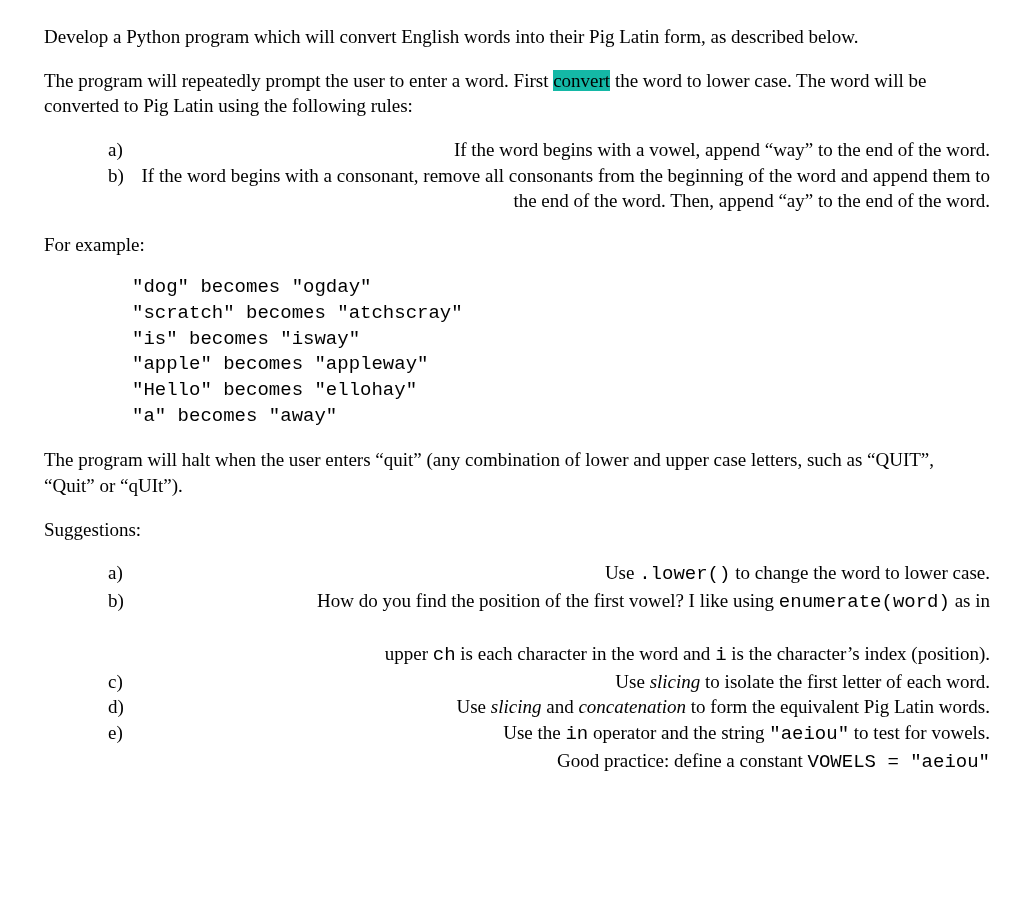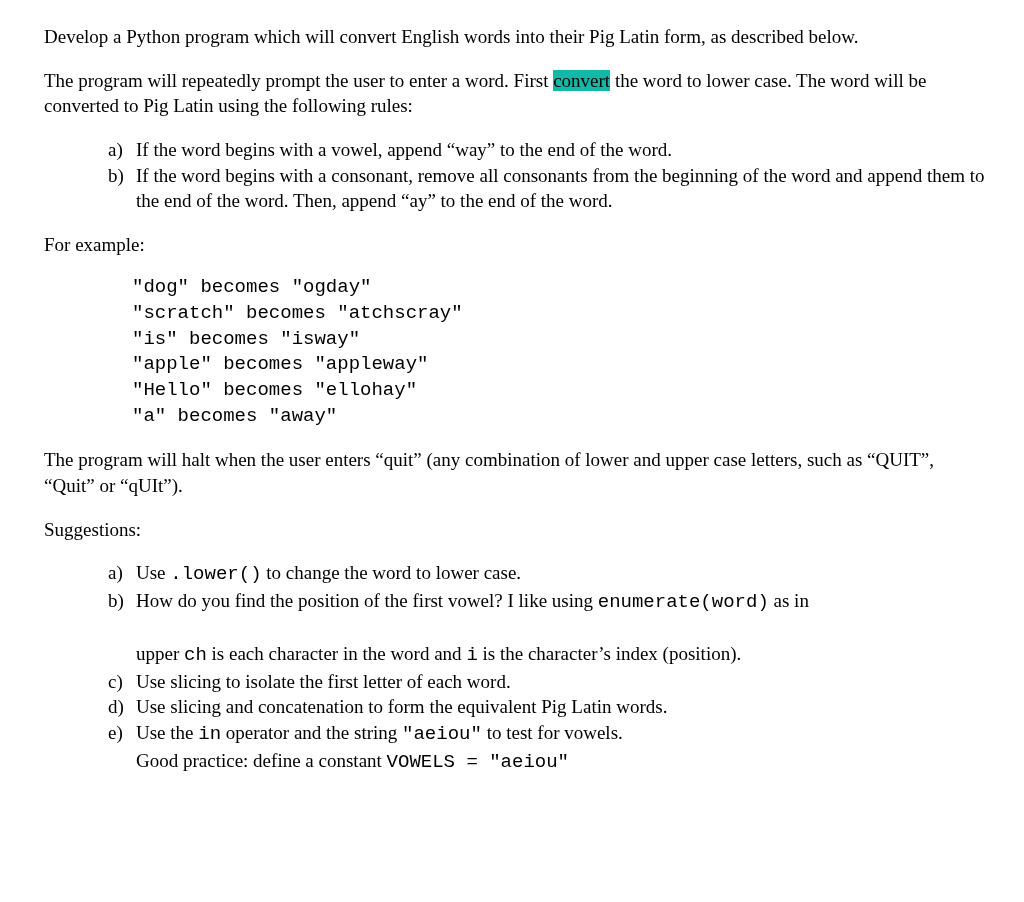--- a/index.html
+++ b/index.html
@@ -9,25 +9,25 @@
     background: #fff;
     margin: 0;
     padding: 24px 34px 24px 44px;
     line-height: 1.35;
     width: 1024px;
     box-sizing: border-box;
   }
   p { margin: 0 12px 18px 0; }
   .highlight { background: #14b8a6; }
   .mono { font-family: "Courier New", Courier, monospace; font-size: 19px; }
-  .italic { }
+  .italic { font-style: italic; }
   .list { margin: 0 0 18px 64px; }
   .list-row { display: flex; }
   .list-label { width: 28px; flex-shrink: 0; }
-  .list-text { flex: 1; }
+  .list-text { flex: 1; text-align: right; }
   .examples { margin: 0 0 18px 88px; line-height: 1.35; }
 </style>
 </head>
 <body>
 
 <p>Develop a Python program which will convert English words into their Pig Latin form, as described below.</p>
 
 <p>
   <span>The program will repeatedly prompt the user to enter a word.  First </span><span class="highlight">convert</span><span> the word to lower case. The word will be converted to Pig Latin using the following rules:</span>
 </p>

